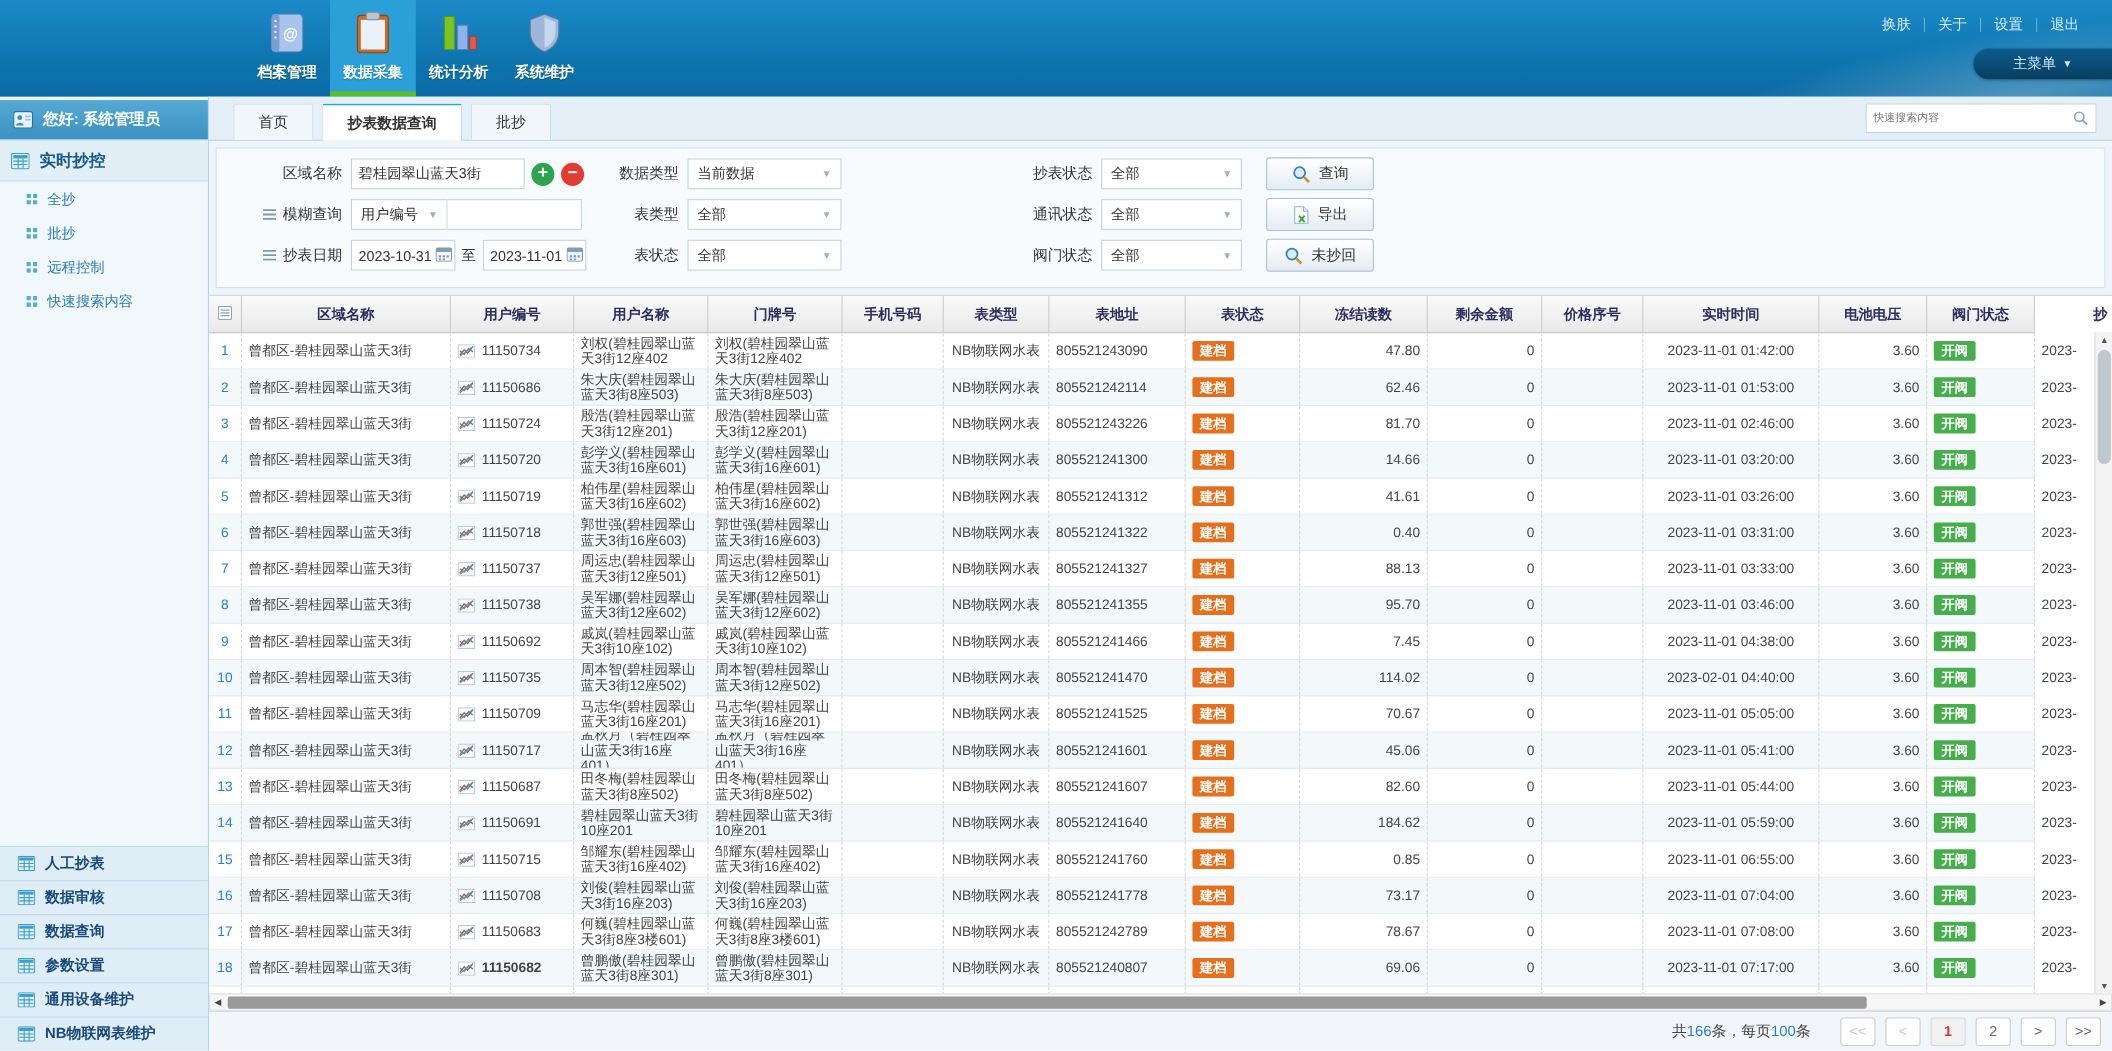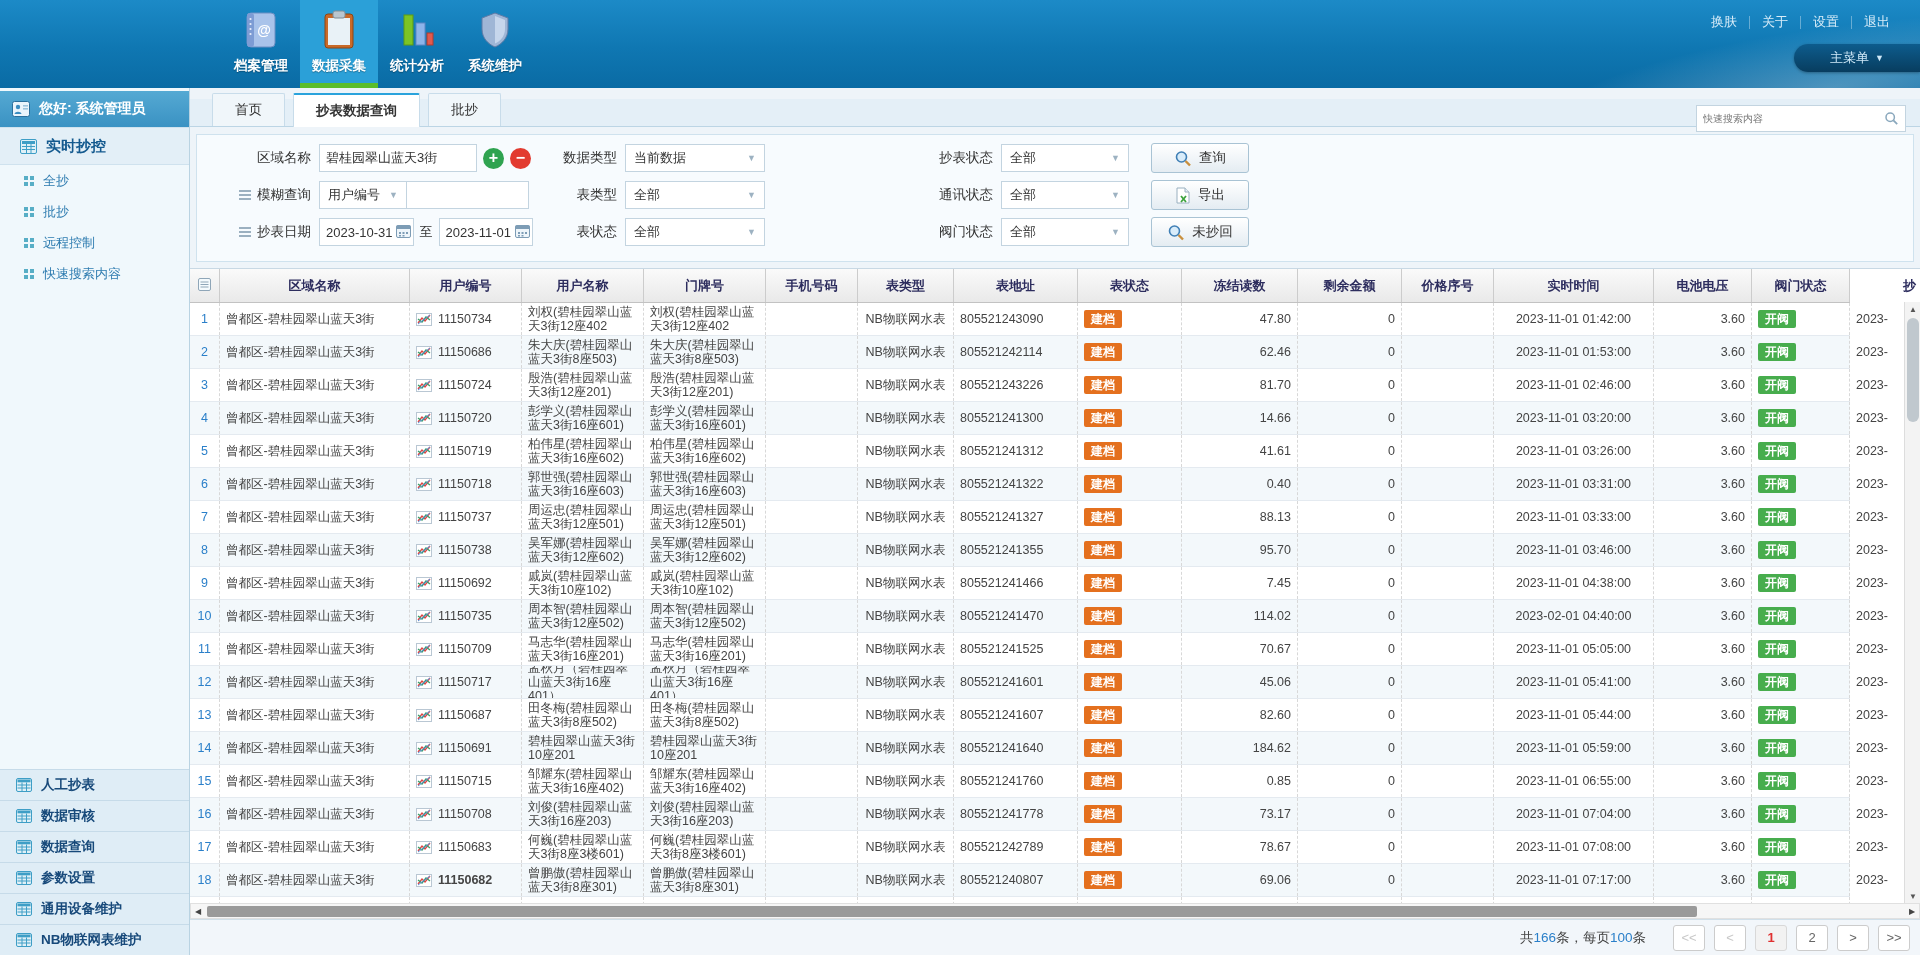--- a/index.html
+++ b/index.html
@@ -30,32 +30,32 @@
     color:#cfe9f8; font-size:13px; box-shadow:0 1px 3px rgba(0,0,0,.3); }
   .menu-pill .caret { font-size:9px; margin-left:6px; }
 
   
   .sidebar { position:absolute; left:0; top:88px; width:190px; bottom:0;
     background:#f0f8fc; border-right:1px solid #b9d3e2; display:flex; flex-direction:column; }
   .greeting { height:36px; margin-top:3px; background:linear-gradient(180deg,#55a9d3,#3a92c3);
     display:flex; align-items:center; padding-left:12px; color:#fff; font-weight:bold; font-size:14px; }
   .greeting .gico { margin-right:9px; display:flex; }
   .side-head { height:38px; background:#e3eff7; border-top:1px solid #cfe2ee; border-bottom:1px solid #cfe2ee;
-    display:flex; align-items:center; padding-left:20px; color:#145a8f; font-size:15px; font-weight:bold; cursor:pointer; }
+    display:flex; align-items:center; padding-left:10px; color:#145a8f; font-size:15px; font-weight:bold; cursor:pointer; }
   .side-head .sico, .side-sect .sico { margin-right:9px; display:flex; }
   .side-sub { height:31px; display:flex; align-items:center; padding-left:24px;
     color:#2e7cb0; font-size:13px; cursor:pointer; }
   .side-sub .qico { margin-right:9px; display:flex; }
   .side-spacer { flex:1; }
   .side-sect { height:31px; background:#dfedf6; border-top:1px solid #c6dbe9;
     display:flex; align-items:center; padding-left:16px; color:#17497a; font-size:13.5px; font-weight:bold; cursor:pointer; }
 
   
   .main { position:absolute; left:190px; top:88px; right:0; bottom:0; background:#eef4f9; }
-  .tab-bar { position:absolute; left:0; top:11px; right:0; height:28px; background:#e4eff7; border-bottom:1px solid #bcd5e5; }
+  .tab-bar { position:absolute; left:0; top:0; right:0; height:40px; background:#e4eff7; border-bottom:1px solid #bcd5e5; }
   .tabs { position:absolute; left:22px; bottom:-1px; display:flex; }
   .tab { height:33px; padding:0 22px; background:#f0f6fa; border:1px solid #c8dcea; border-bottom:none;
     margin-right:8px; display:flex; align-items:center; font-size:13.5px; color:#333; cursor:pointer; border-radius:2px 2px 0 0; }
   .tab.active { background:#fff; border-top:2px solid #2aa3dc; font-weight:bold; height:34px; }
   .search-box { position:absolute; right:14px; top:6px; width:210px; height:27px; background:#fff;
     border:1px solid #c3d4e0; display:flex; align-items:center; padding:0 6px; }
   .search-box input { flex:1; border:none; outline:none; font-size:10px; color:#7f1d1d; background:transparent;
     font-family:inherit; }
   .search-box .mag { display:flex; cursor:pointer; }
 

